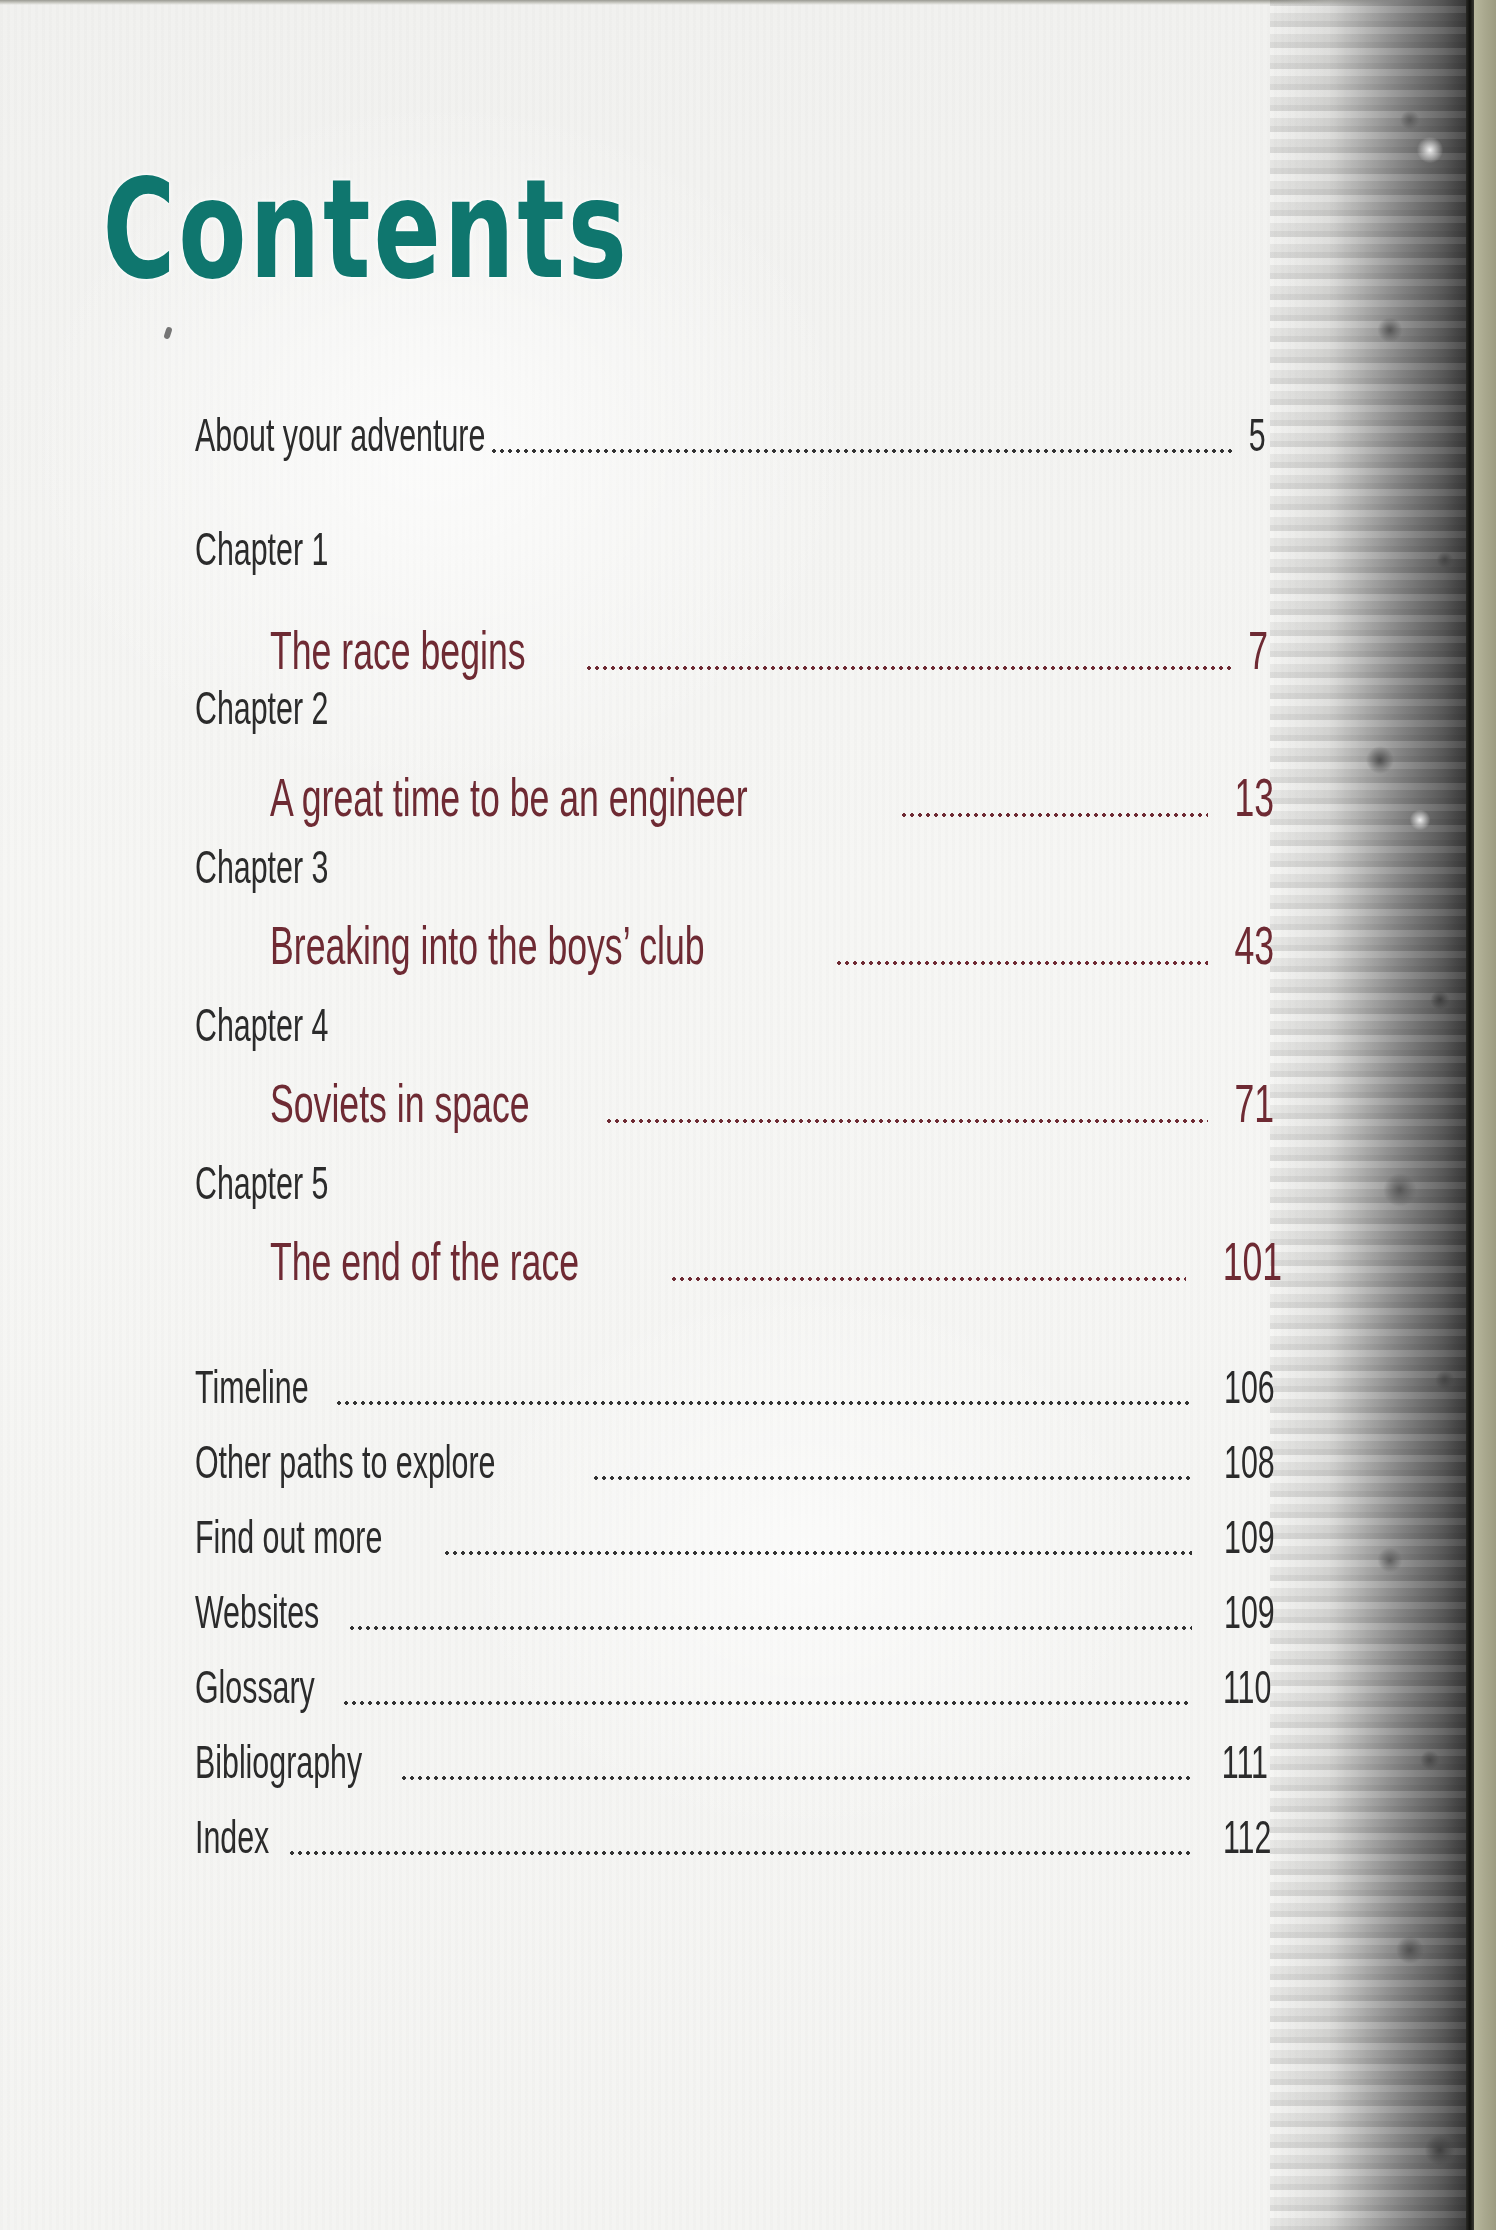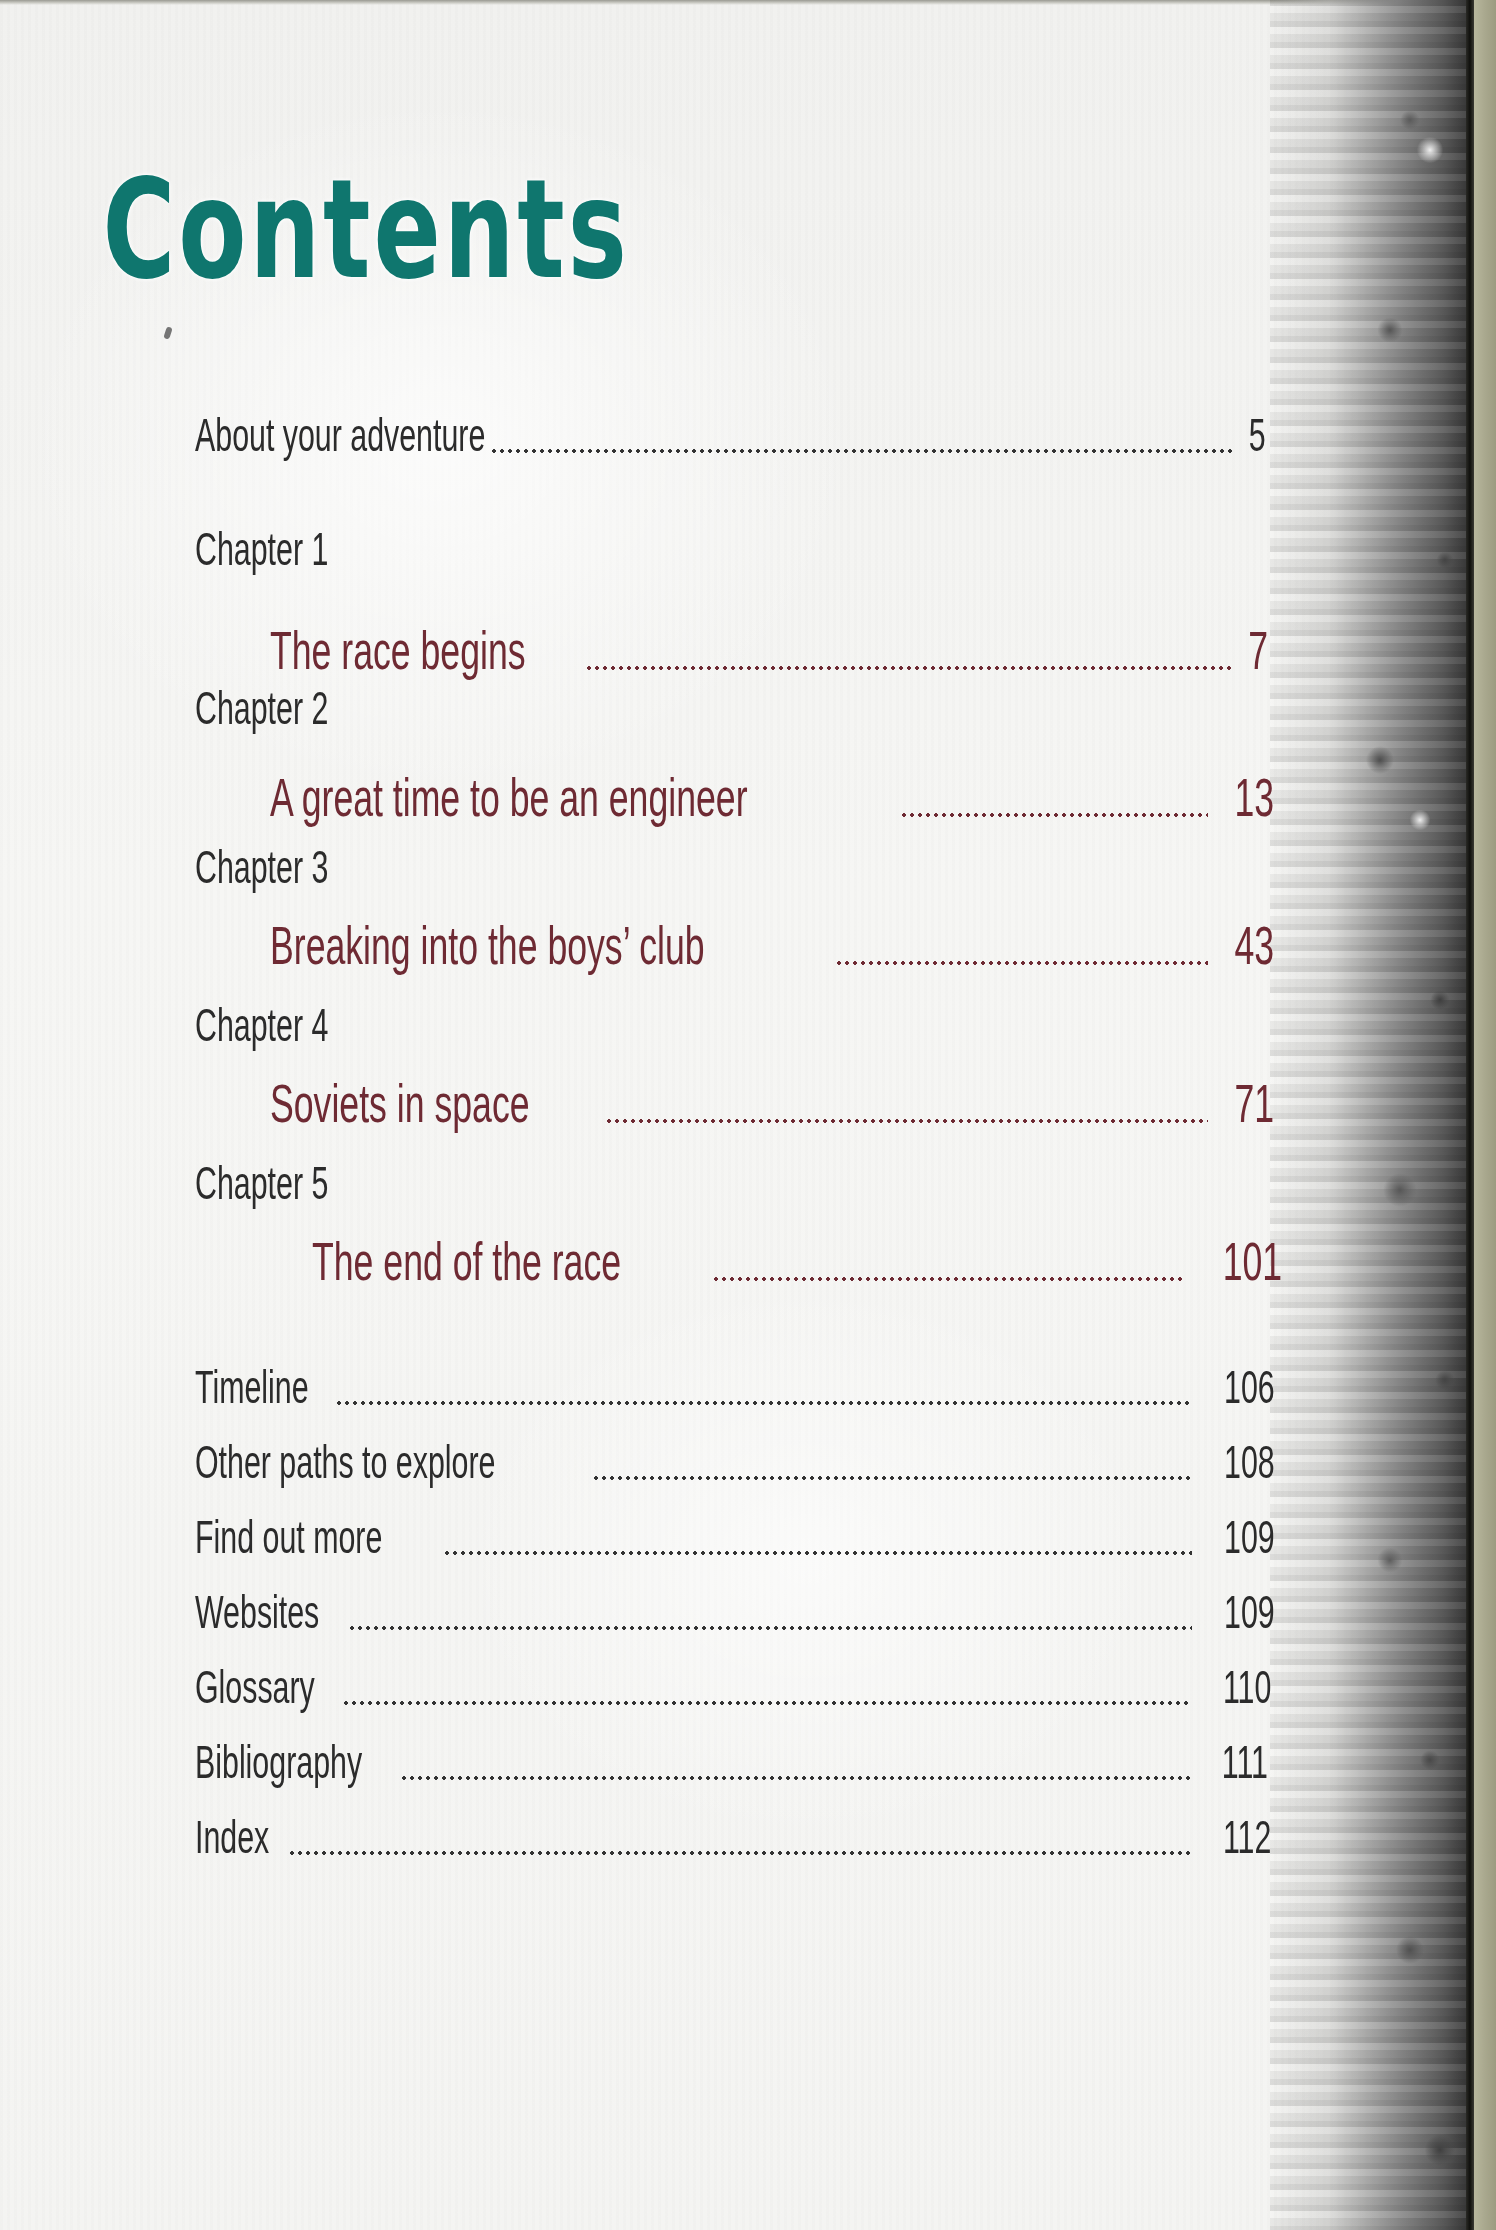--- a/index.html
+++ b/index.html
@@ -141,21 +141,21 @@
 <div class="row chap-title" style="top:1072px;">
   <span class="measure" style="width:330px;"><span class="txt">Soviets in space</span></span>
   <span class="leader"></span>
   <span class="measure" style="width:44px; text-align:right;"><span class="num">71</span></span>
 </div>
 
 <div class="row chap-label" style="top:1156px;">
   <span class="txt">Chapter 5</span>
 </div>
 <div class="row chap-title" style="top:1230px;">
-  <span class="measure" style="width:395px;margin-left:42px;"><span class="txt">The end of the race</span></span>
+  <span class="measure" style="width:395px;"><span class="txt">The end of the race</span></span>
   <span class="leader"></span>
   <span class="measure" style="width:66px; text-align:right;"><span class="num">101</span></span>
 </div>
 
 <div class="row std" style="top:1360px;">
   <span class="measure" style="width:135px;"><span class="txt">Timeline</span></span>
   <span class="leader"></span>
   <span class="measure" style="width:60px; text-align:right;"><span class="num">106</span></span>
 </div>
 <div class="row std" style="top:1435px;">

